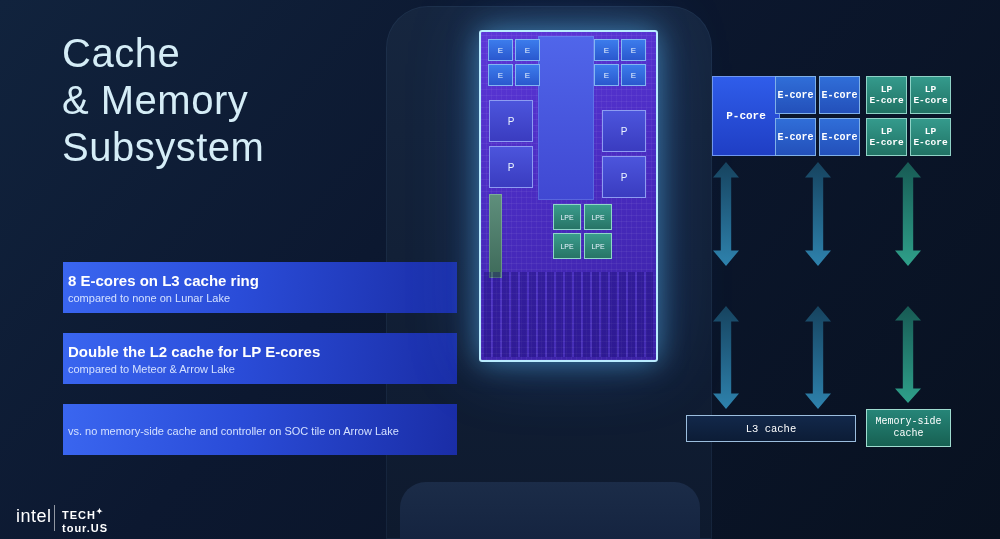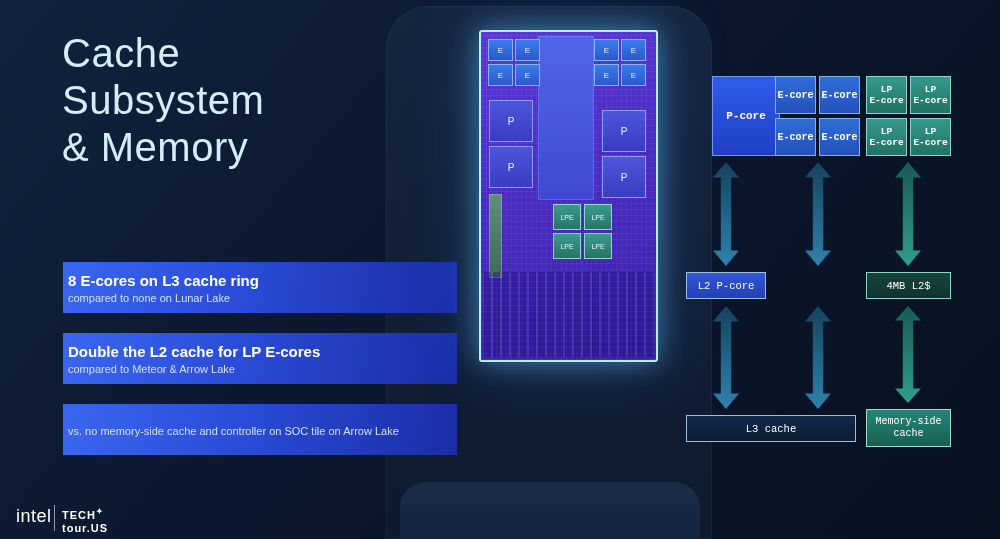--- a/index.html
+++ b/index.html
@@ -93,22 +93,22 @@
 </head>
 <body>
 
 <div class="stage">
 
   <div class="panel"></div>
   <div class="panel2"></div>
 
   <div class="title">
     <div>Cache</div>
+    <div>&amp; Memory</div>
     <div>Subsystem</div>
-    <div>&amp; Memory</div>
   </div>
 
   <div class="banner" style="top:262px;">
     <div class="h">8 E-cores on L3 cache ring</div>
     <div class="s">compared to none on Lunar Lake</div>
   </div>
   <div class="banner" style="top:333px;">
     <div class="h">Double the L2 cache for LP E-cores</div>
     <div class="s">compared to Meteor &amp; Arrow Lake</div>
   </div>
@@ -161,22 +161,20 @@
   </div>
   <div class="box lpcore" style="left:910px;top:118px;width:41px;height:38px;">
     <span>LP</span>
     <span>E-core</span>
   </div>
 
   <div class="arr" style="left:713px;top:162px;height:104px;"></div>
   <div class="arr" style="left:805px;top:162px;height:104px;"></div>
   <div class="arr teal" style="left:895px;top:162px;height:104px;"></div>
 
-  <div class="box l2pbox" style="left:686px;top:272px;width:80px;height:27px;">L2 P-core</div>
-  <div class="box tealbox" style="left:866px;top:272px;width:85px;height:27px;">4MB L2$</div>
 
   <div class="arr" style="left:713px;top:306px;height:103px;"></div>
   <div class="arr" style="left:805px;top:306px;height:103px;"></div>
   <div class="arr teal" style="left:895px;top:306px;height:97px;"></div>
 
   <div class="box cachebox" style="left:686px;top:415px;width:170px;height:27px;">L3 cache</div>
   <div class="box mscbox" style="left:866px;top:409px;width:85px;height:38px;">
     <span>Memory-side</span>
     <span>cache</span>
   </div>

